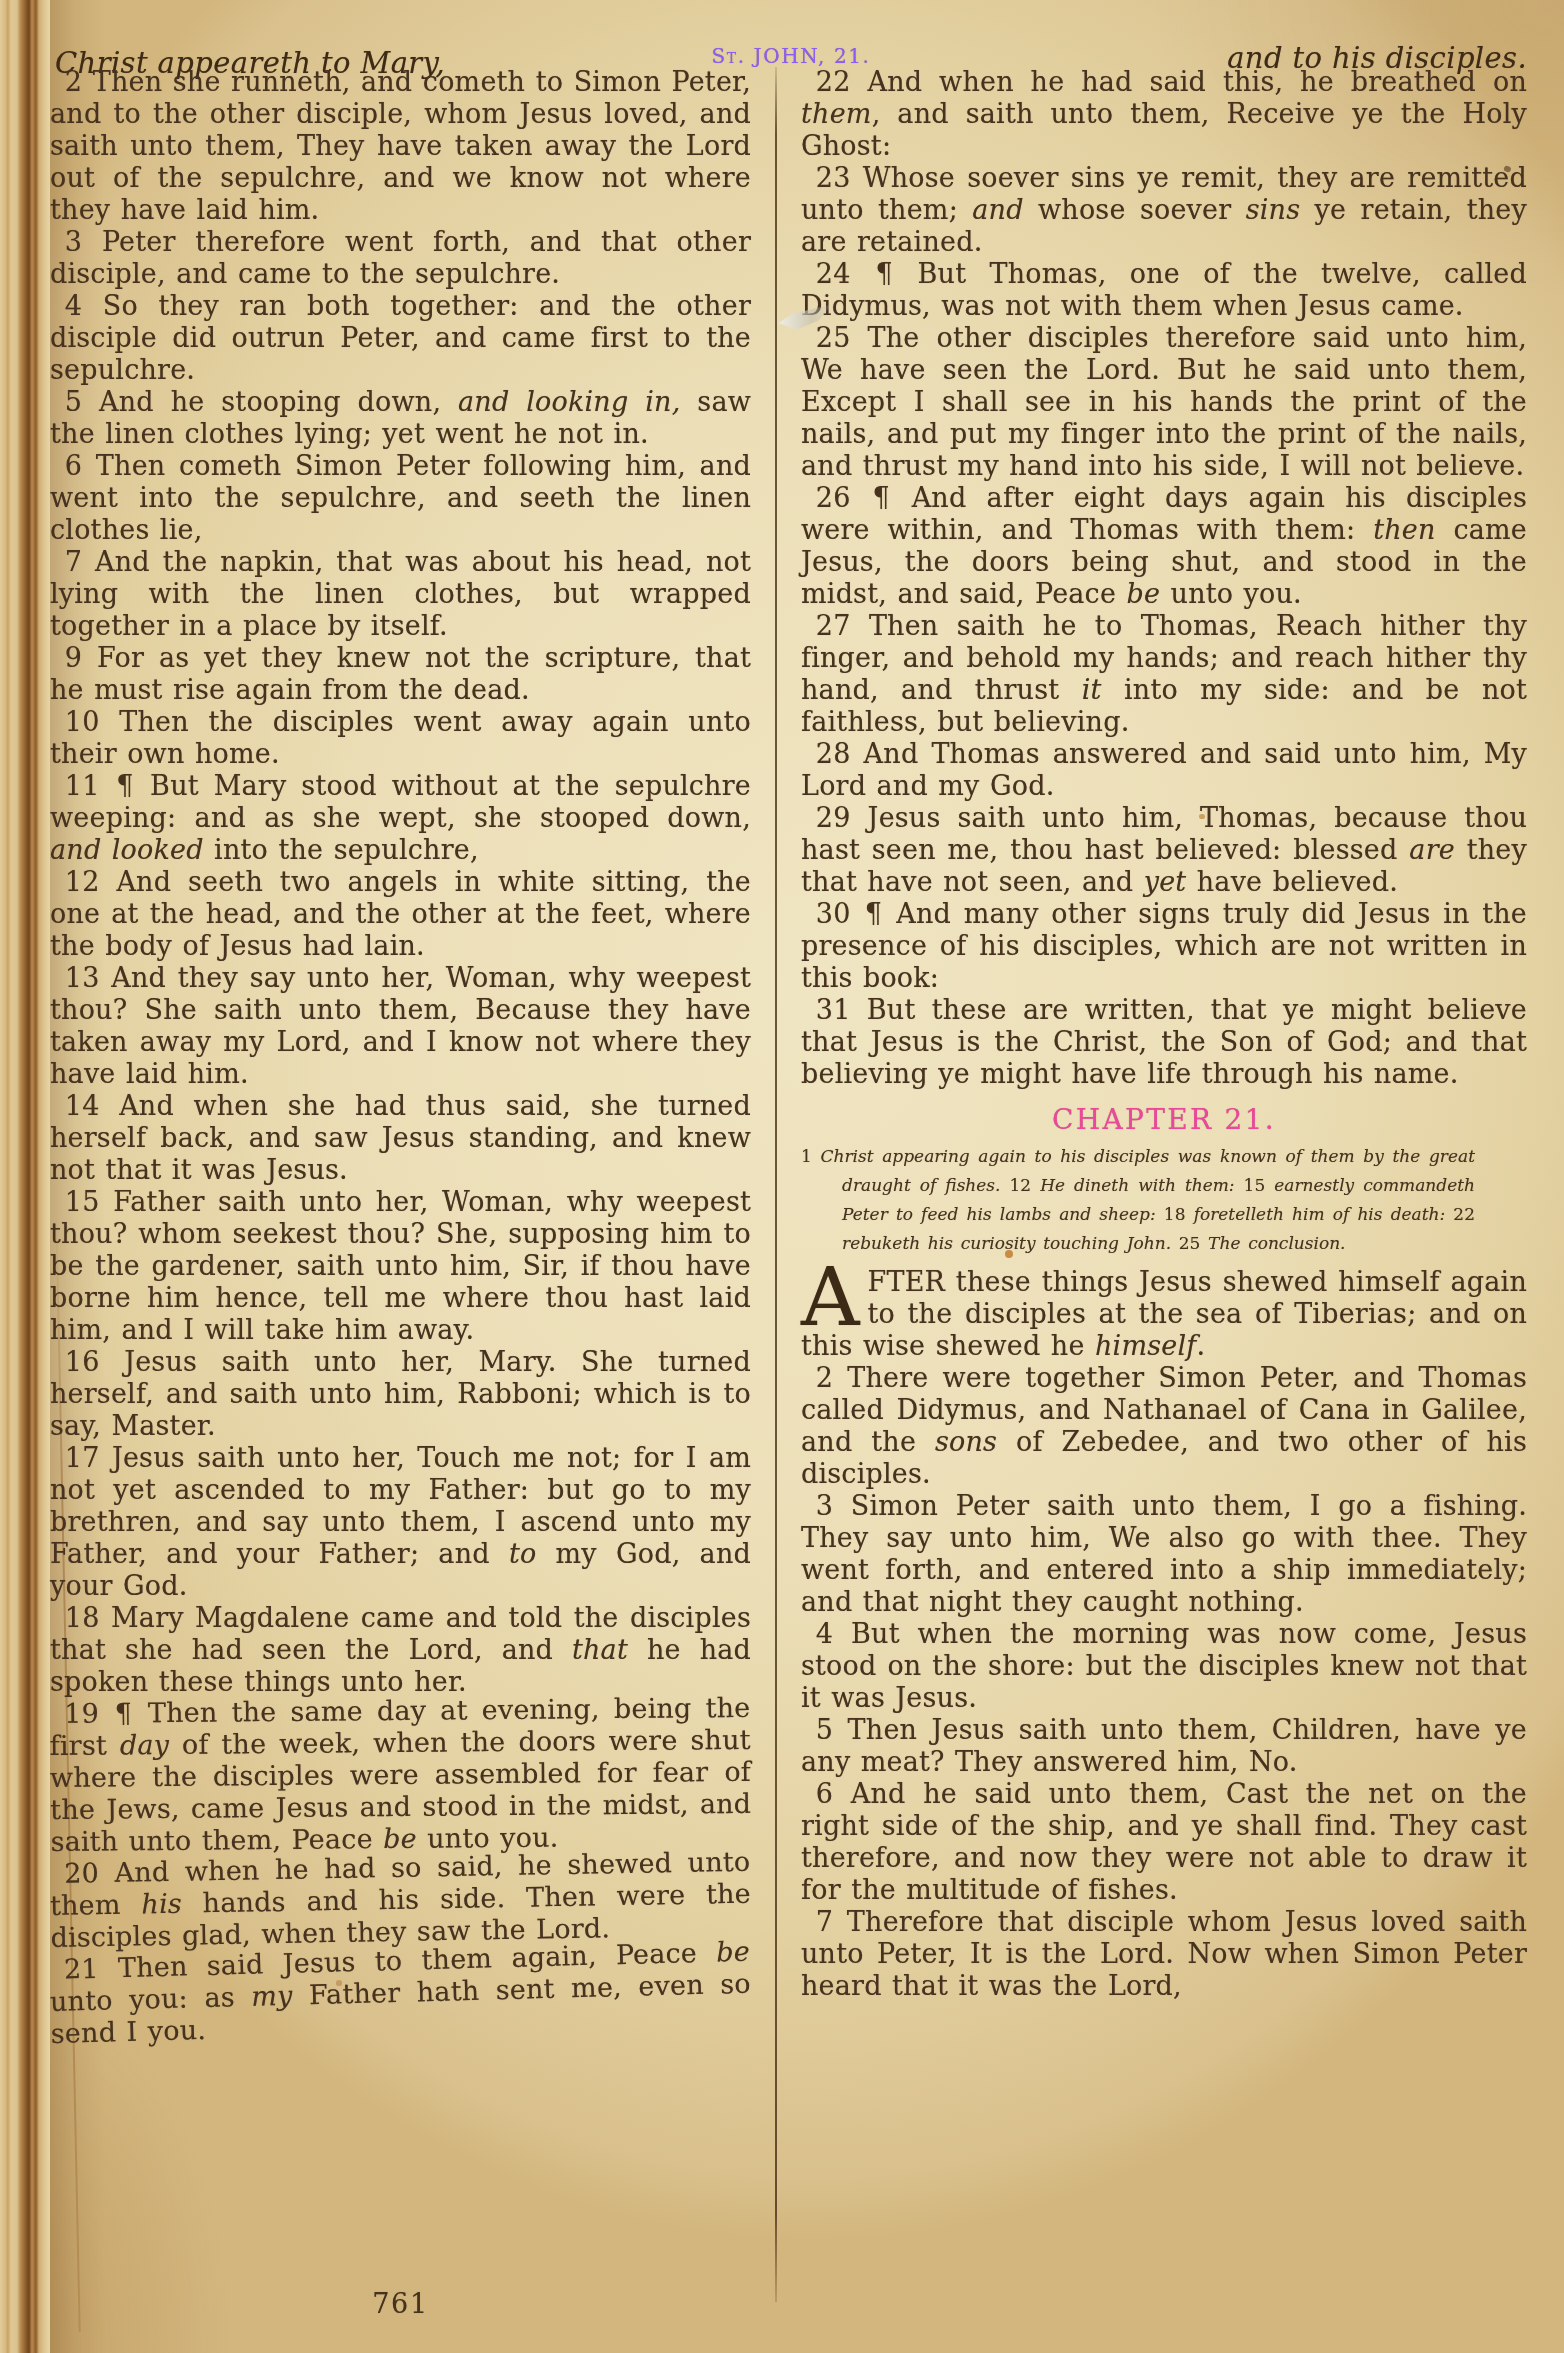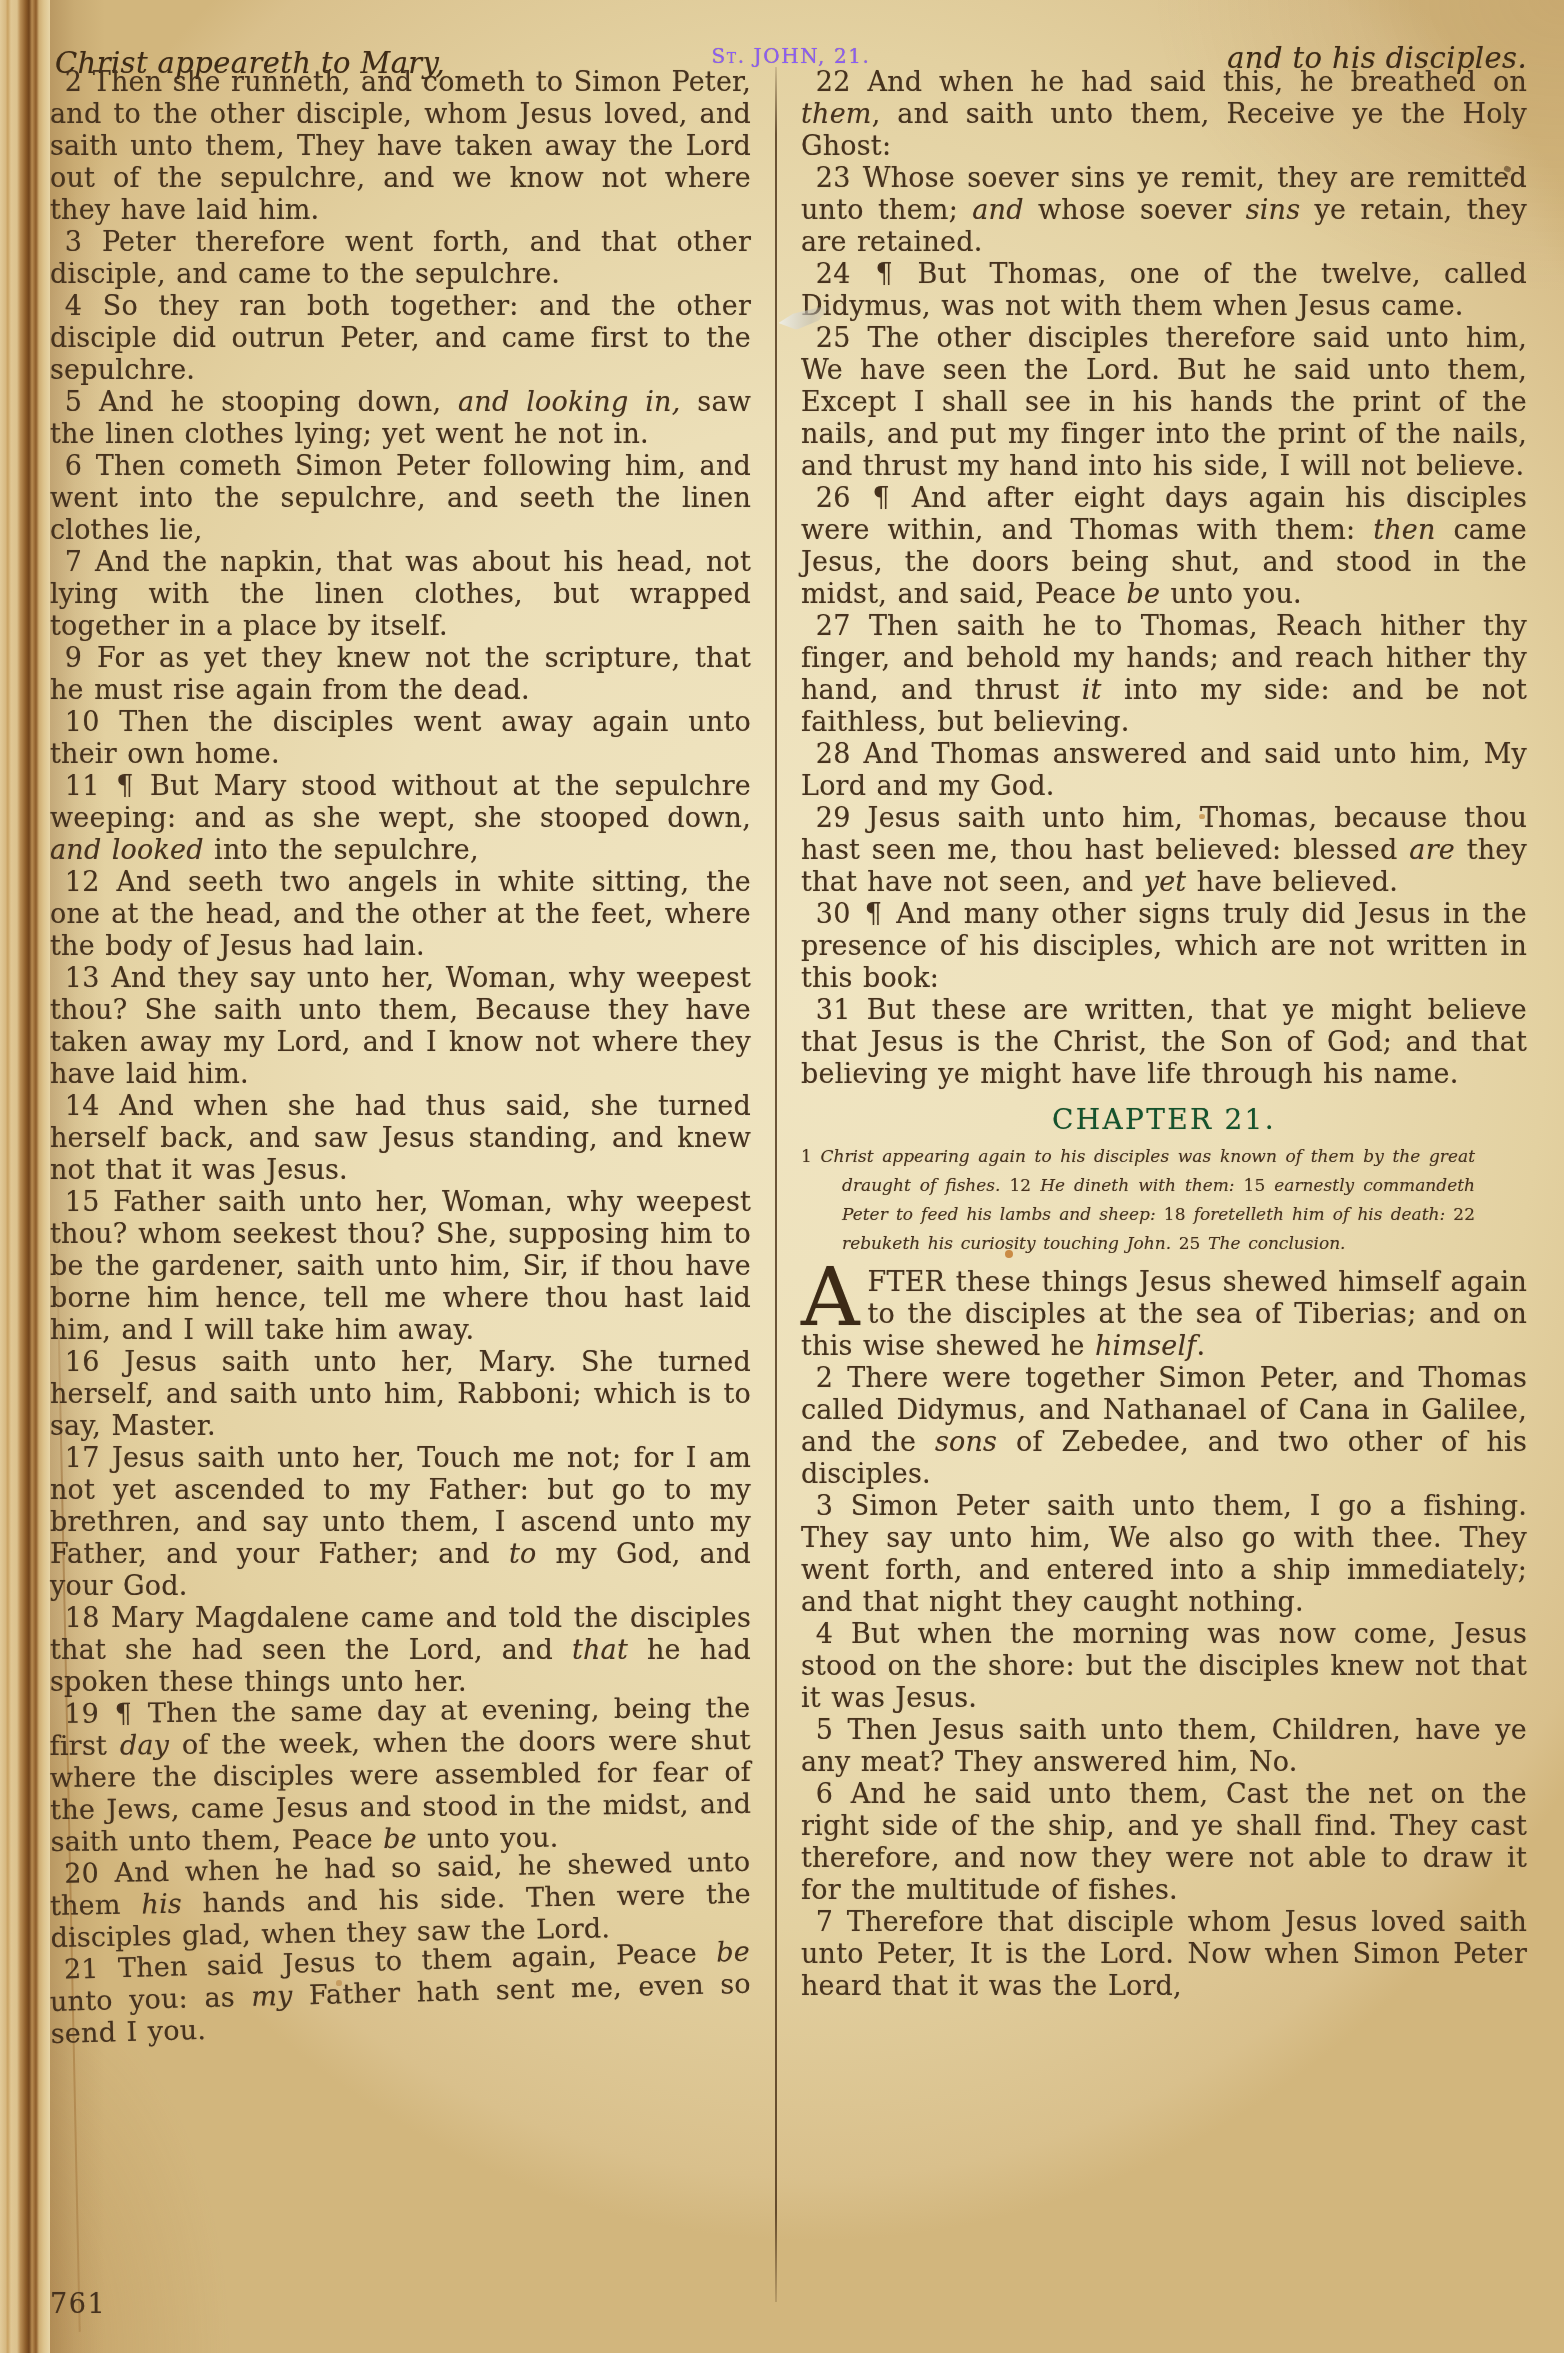--- a/index.html
+++ b/index.html
@@ -48,37 +48,37 @@
   }
   p.verse .seg{white-space:normal;}
   em.seg{font-style:italic;}
   .pilcrow{padding:0 1.6px;}
   
   .col-left p:nth-last-child(3){transform:rotate(-0.5deg);transform-origin:0 50%;}
   .col-left p:nth-last-child(2){transform:rotate(-1.0deg);transform-origin:0 50%;}
   .col-left p:nth-last-child(1){transform:rotate(-1.5deg);transform-origin:0 50%;}
   .chapter-heading{
     margin:12.5px 0 6.3px 0;text-align:center;font-weight:normal;
-    font-size:28px;letter-spacing:2.3px;color:#14532d;
+    font-size:28px;letter-spacing:2.3px;color:#ec4899;
     text-shadow:0 0 0.8px rgba(68,49,28,0.45);
   }
   p.summary{
     margin:1.6px 0 7.8px 0;font-size:17px;line-height:29px;text-align:justify;
     padding-left:41px;text-indent:-41px;padding-right:52px;
     word-spacing:2.3px;text-shadow:0 0 0.8px rgba(70,50,30,0.4);
   }
   p.summary em{font-style:italic;}
   .dropcap{
     float:left;font-size:81px;line-height:63px;height:64px;
     padding:0 7.8px 0 0;color:#3c2a16;text-shadow:0 0 0.8px rgba(60,42,22,0.5);
   }
   p.dropcap-verse{text-indent:0;}
   .page-number{
     position:absolute;left:50px;width:701px;top:2288px;
-    text-align:left;font-size:27px;letter-spacing:1.6px;
+    text-align:center;font-size:27px;letter-spacing:1.6px;
     text-shadow:0 0 0.8px rgba(70,50,30,0.45);
   }
   .glint{
     position:absolute;left:778px;top:308px;width:56px;height:20.3px;
     background:linear-gradient(100deg, rgba(240,240,232,0.95), rgba(190,188,178,0.55) 60%, rgba(190,188,178,0));
     clip-path:polygon(0 55%,28% 20%,100% 0,72% 70%,30% 100%);
     transform:rotate(-8deg);
   }
   .speck{position:absolute;border-radius:50%;}
   .speck.s1{left:1504px;top:166px;width:7px;height:5.5px;background:rgba(80,55,30,0.6);transform:rotate(20deg);}

